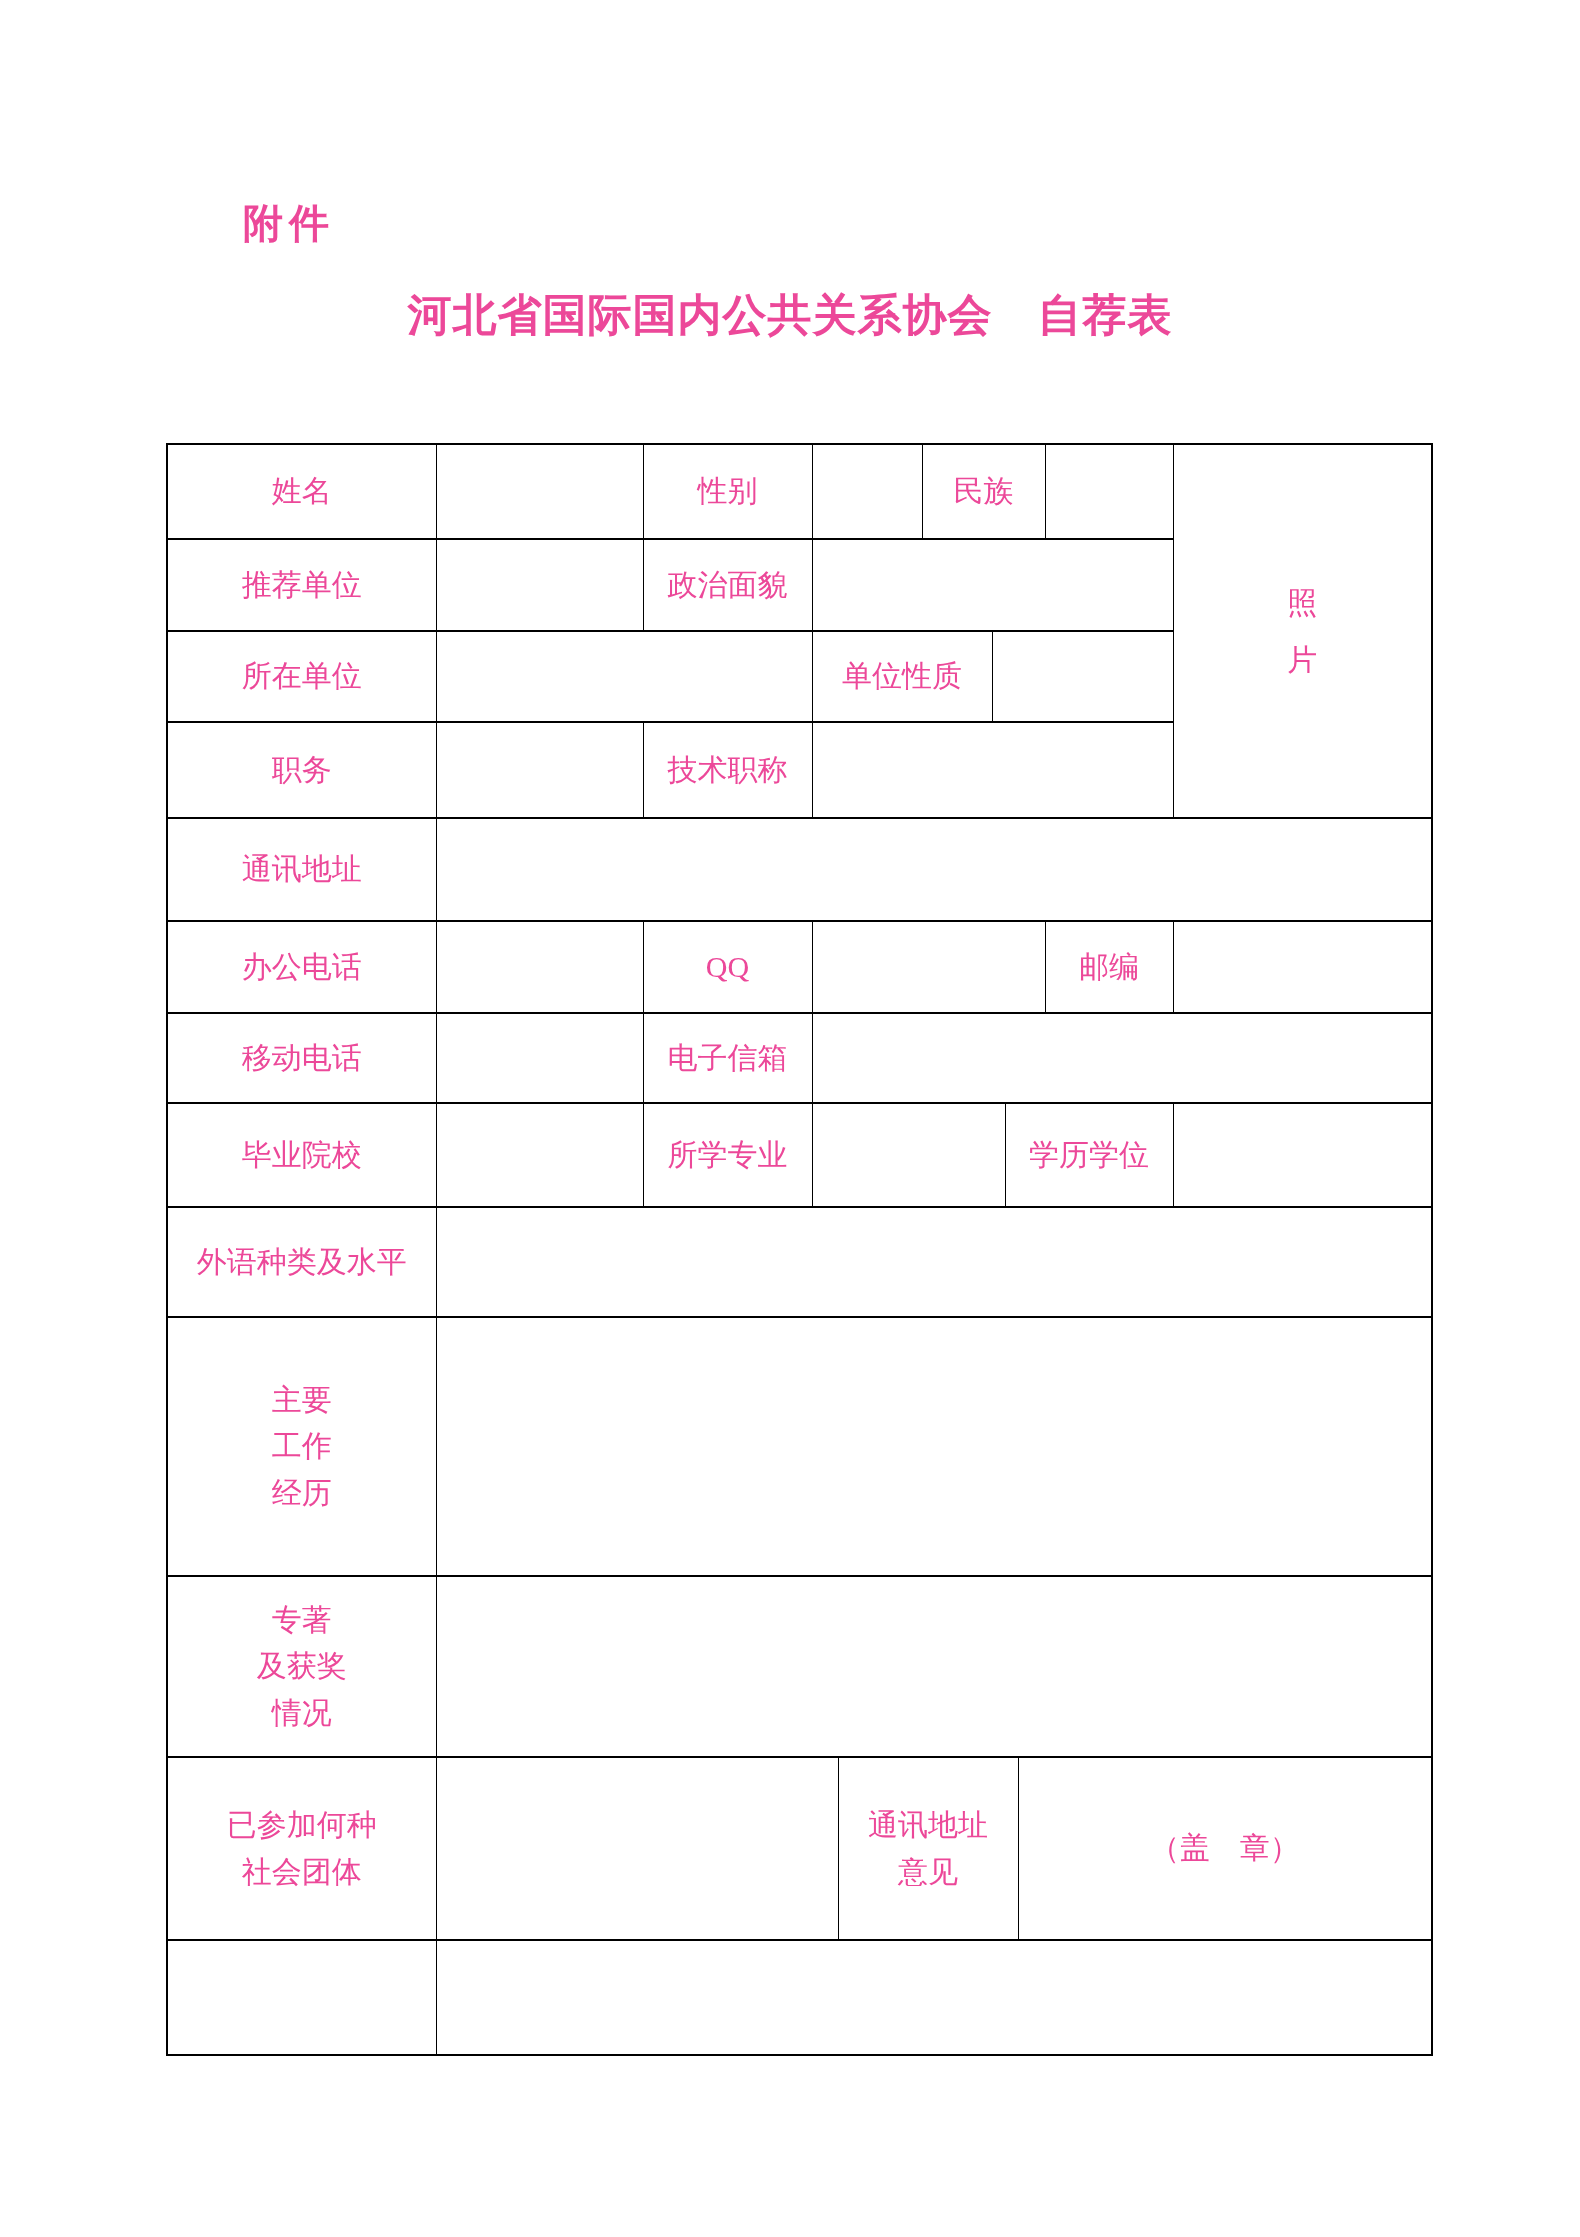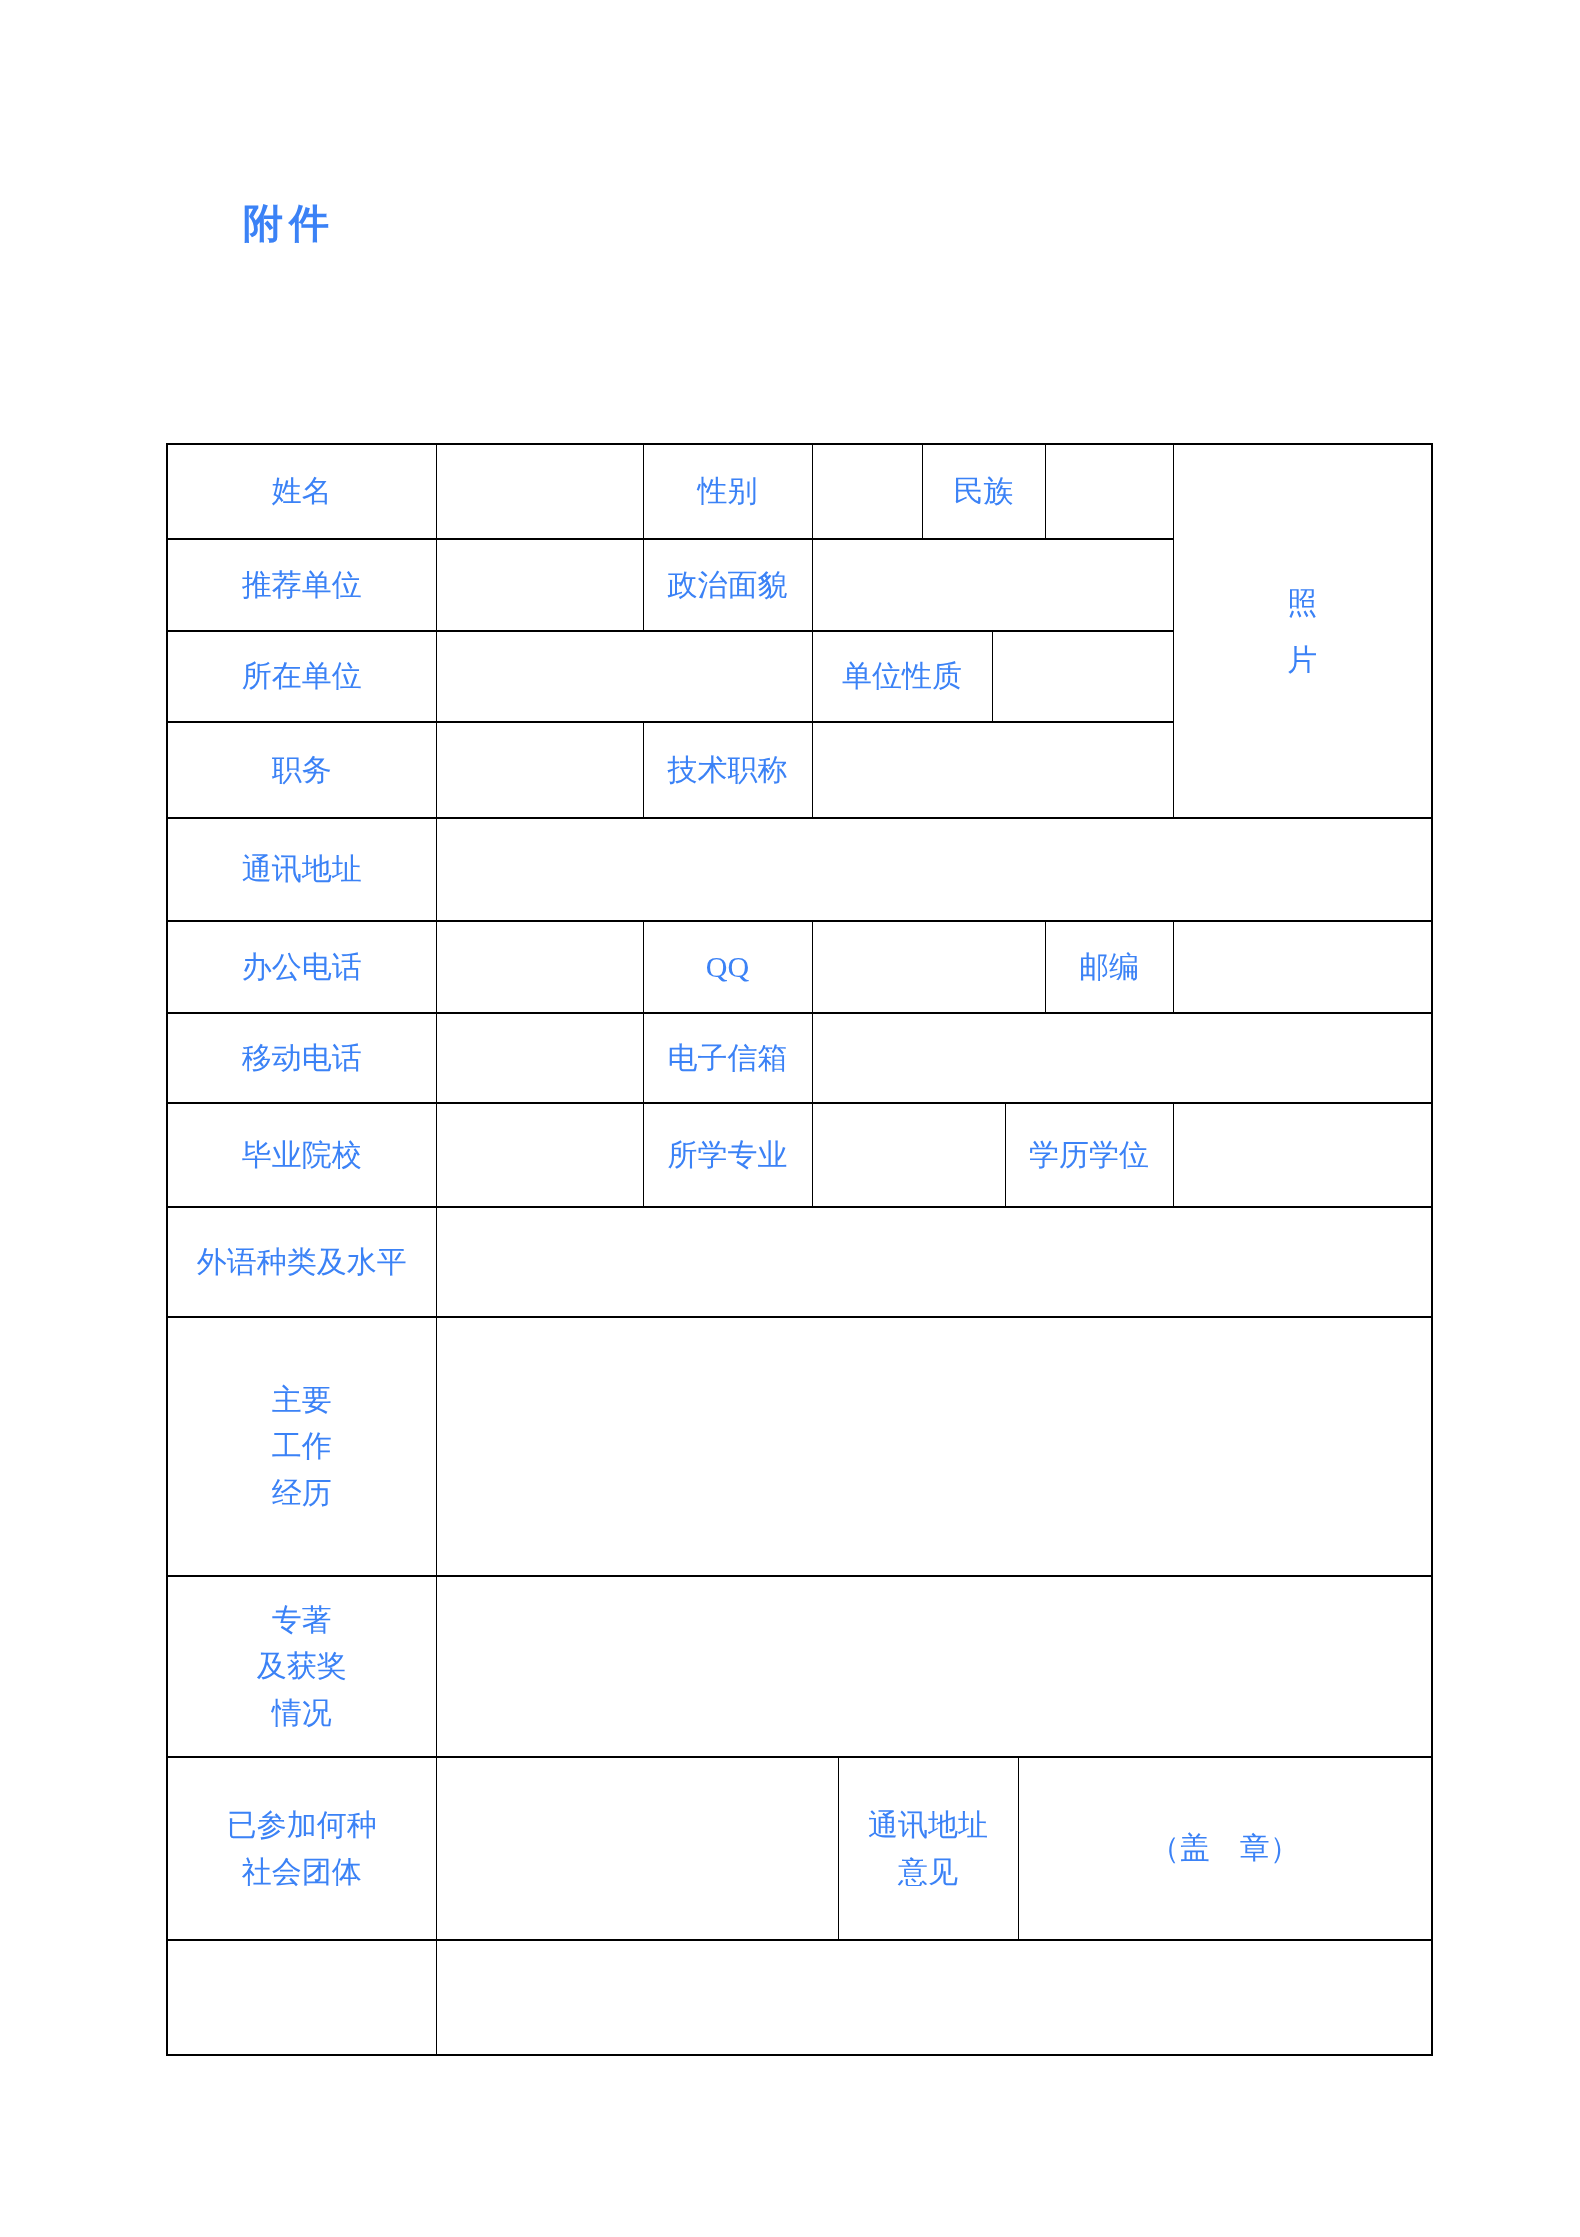--- a/index.html
+++ b/index.html
@@ -6,21 +6,21 @@
     margin: 0;
     padding: 0;
     background: #ffffff;
   }
   .page {
     position: relative;
     width: 1580px;
     height: 2237px;
     background: #ffffff;
     font-family: "Liberation Serif", "DejaVu Serif", serif;
-    color: #3b82f6;
+    color: #ec4899;
   }
   .attachment {
     position: absolute;
     left: 243px;
     top: 200px;
     font-size: 40px;
     font-weight: bold;
     letter-spacing: 6px;
     line-height: 1.2;
     white-space: nowrap;
@@ -66,20 +66,21 @@
     line-height: 1.9;
   }
 </style>
 </head>
 <body>
 
 <div class="page">
 
   <div class="attachment">附件</div>
 
+  <div class="doc-title">河北省国际国内公共关系协会　自荐表</div>
 
   <table class="form">
     <colgroup>
       <col style="width:269px">
       <col style="width:207px">
       <col style="width:169px">
       <col style="width:26px">
       <col style="width:84px">
       <col style="width:70px">
       <col style="width:13px">

